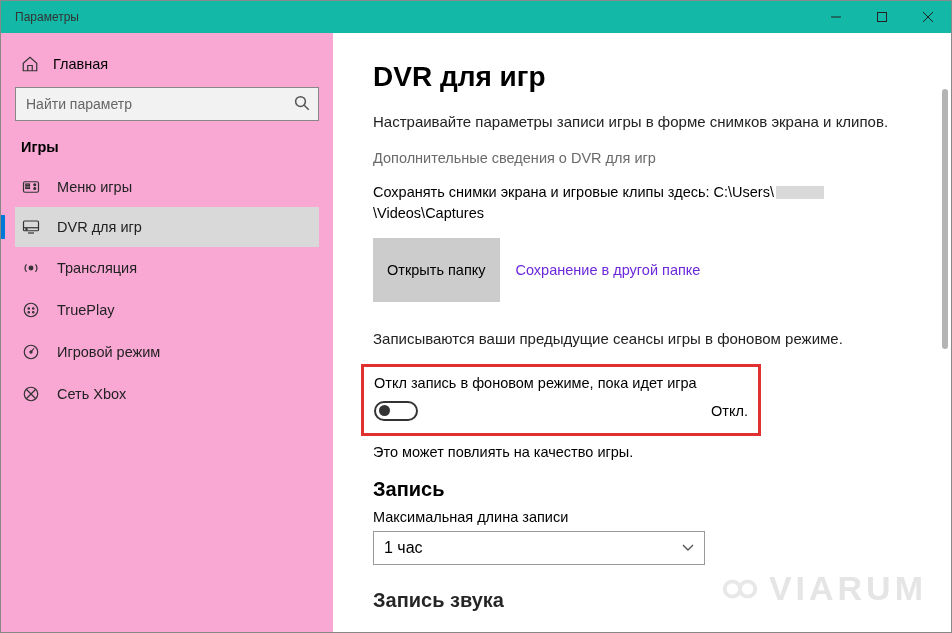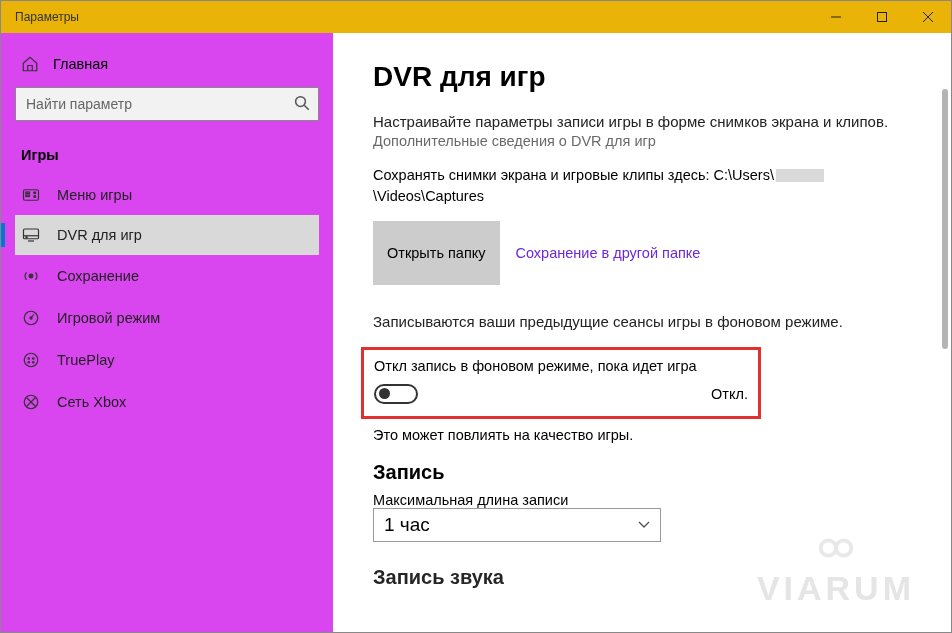--- a/index.html
+++ b/index.html
@@ -1,67 +1,67 @@
 <!DOCTYPE html>
 <html><head>
 <meta charset="utf-8">
 <style>
   * { box-sizing: border-box; margin: 0; padding: 0; font-family: "Segoe UI", Arial, sans-serif; }
   body { width: 952px; height: 633px; background: #fff; overflow: hidden; position: relative; border: 1px solid #888; }
 
-  .titlebar { height: 32px; display: flex; align-items: center; padding-left: 14px; font-size: 12px; color: #333; background:#eab308; }
+  .titlebar { height: 32px; display: flex; align-items: center; padding-left: 14px; font-size: 12px; color: #333; background:#14b8a6; }
   .win-controls { position: absolute; top: 0; right: 0; height: 32px; display: flex; }
   .win-btn { width: 46px; height: 32px; display: flex; align-items: center; justify-content: center; color:#222; font-family: "Segoe MDL2 Assets","Segoe UI Symbol",sans-serif; font-size: 11px; }
 
   .content { display: flex; height: calc(100% - 32px); }
 
-  .sidebar { width: 332px; background: #d946ef; padding: 12px 0 0 0; position:relative; }
+  .sidebar { width: 332px; background: #f9a8d4; padding: 12px 0 0 0; position:relative; }
   .sidebar-inner { padding: 0 14px; }
   .home-row { display:flex; align-items:center; gap:14px; padding: 10px 6px 14px 6px; }
   .home-row .icon { width:18px; display:flex; justify-content:center; }
   .home-row span.txt { font-size:14.5px; }
 
-  .search { position:relative; margin: 0 0 22px 0; }
+  .search { position:relative; margin: 0 0 14px 0; }
   .search input { width:100%; height:34px; border:1px solid #888; background:#f2f2f2; padding:0 36px 0 10px; font-size:14px; outline:none; color:#333; }
   .search input::placeholder { color:#666; }
   .search .sicon { position:absolute; right:8px; top:7px; color:#555; width:18px; height:18px; }
 
   .cat-title { font-size:14.5px; font-weight:600; padding: 4px 6px 12px 6px; }
 
   .nav-item { display:flex; align-items:center; gap:16px; padding:12px 6px 12px 6px; font-size:14.5px; color:#222; position:relative; cursor:default; }
   .nav-item .icon { width:20px; display:flex; justify-content:center; color:#333; }
   .nav-item.selected::before { content:""; position:absolute; left:-14px; top:8px; bottom:8px; width:4px; background:#0078d7; }
   .nav-item.selected { background: #d9d9d9; }
 
   .main { flex:1; padding: 28px 40px 0 40px; overflow:hidden; position:relative; }
   .main h1 { font-size:28px; font-weight:600; margin-bottom:18px; }
   .main p { font-size:15px; color:#222; line-height:1.45; }
-  .link-text { color:#6a6a6a; font-size:14.5px; margin:0 0 16px 0; display:block; }
+  .link-text { color:#6a6a6a; font-size:14.5px; margin:17px 0 16px 0; display:block; }
   .save-path { font-size:14.5px; margin-bottom:14px; line-height:1.45; }
   .btn-row { display:flex; align-items:center; gap:16px; margin-bottom:26px; }
   .btn { background:#ccc; border:none; padding:24px 14px; font-size:14.5px; cursor:pointer; }
   .btn-link { color:#6d28d9; font-size:14.5px; }
 
   .main h2 { font-size:20px; font-weight:600; margin:6px 0 8px 0; }
   .sub { font-size:14.5px; color:#222; margin-bottom:14px; line-height:1.45; }
 
   .highlight-box { border:3px solid #e03030; padding:8px 10px 12px 10px; margin:0 -12px 8px -12px; width:400px; }
   .toggle-row { display:flex; align-items:center; gap:14px; margin-top:10px;justify-content:space-between; }
   .toggle { width:44px; height:20px; border:2px solid #333; border-radius:11px; position:relative; background:transparent; }
   .toggle .knob { width:11px; height:11px; background:#333; border-radius:50%; position:absolute; left:3px; top:2.5px; }
   .toggle-label { font-size:14.5px; }
   .hint { font-size:14.5px; margin:6px 0 18px 0; }
 
-  .select { width:288px; height:34px; border:1px solid #999; display:flex; align-items:center; justify-content:space-between; padding:0 10px; font-size:19px; }
+  .select { width:332px; height:34px; border:1px solid #999; display:flex; align-items:center; justify-content:space-between; padding:0 10px; font-size:16px; margin-top:6px; }
   .select .chev { font-size:12px; color:#555; }
 
   .scrollbar { position:absolute; right:1px; top:32px; bottom:1px; width:16px; }
   .scroll-thumb { position:absolute; top:56px; right:2px; width:6px; height:260px; background:#b4b4b4; border-radius:3px; }
 
-  .watermark { position:absolute; right:36px; bottom:24px; font-size:34px; letter-spacing:4px; color:#e5e5e5; font-weight:600; display:flex; align-items:center; gap:6px; pointer-events:none;flex-direction:column; }
+  .watermark { position:absolute; right:24px; bottom:24px; font-size:34px; letter-spacing:4px; color:#e5e5e5; font-weight:600; display:flex; align-items:center; gap:6px; pointer-events:none; }
   .watermark svg { width:46px; height:30px; opacity:.85; }
 
   .redact { display:inline-block; width:48px; height:13px; background:#d9d9d9; vertical-align:middle; margin-left:2px; }
 
   svg { display:block; }
 </style>
 </head>
 <body>
 
 <div class="titlebar">
@@ -138,45 +138,45 @@
       </div>
 
       <div class="nav-item">
         <span class="icon">
           <svg width="18" height="18" viewBox="0 0 24 24" fill="none" stroke="#333" stroke-width="1.6">
               <circle cx="12" cy="12" r="2.5" fill="#333"></circle>
               <path d="M6 7 A8 8 0 0 0 6 17"></path>
               <path d="M18 7 A8 8 0 0 1 18 17"></path>
             </svg>
         </span>
-        <span>Сохранение</span>
-      </div>
-
-      <div class="nav-item">
-        <span class="icon">
-          <svg width="18" height="18" viewBox="0 0 24 24" fill="none" stroke="#333" stroke-width="1.6">
-              <circle cx="12" cy="12" r="9"></circle>
-              <line x1="12" y1="12" x2="16" y2="7"></line>
-              <circle cx="12" cy="12" r="1.4" fill="#333"></circle>
-            </svg>
-        </span>
-        <span>Игровой режим</span>
+        <span>Трансляция</span>
       </div>
 
       <div class="nav-item">
         <span class="icon">
           <svg width="18" height="18" viewBox="0 0 24 24" fill="none" stroke="#333" stroke-width="1.6">
               <circle cx="12" cy="12" r="9"></circle>
               <circle cx="9" cy="10" r="1"></circle>
               <circle cx="15" cy="10" r="1"></circle>
               <circle cx="9" cy="15" r="1"></circle>
               <circle cx="15" cy="15" r="1"></circle>
             </svg>
         </span>
         <span>TruePlay</span>
+      </div>
+
+      <div class="nav-item">
+        <span class="icon">
+          <svg width="18" height="18" viewBox="0 0 24 24" fill="none" stroke="#333" stroke-width="1.6">
+              <circle cx="12" cy="12" r="9"></circle>
+              <line x1="12" y1="12" x2="16" y2="7"></line>
+              <circle cx="12" cy="12" r="1.4" fill="#333"></circle>
+            </svg>
+        </span>
+        <span>Игровой режим</span>
       </div>
 
       <div class="nav-item">
         <span class="icon">
           <svg width="18" height="18" viewBox="0 0 24 24" fill="none" stroke="#333" stroke-width="1.6">
               <circle cx="12" cy="12" r="9"></circle>
               <path d="M6 6 C10 10 14 14 18 18"></path>
               <path d="M18 6 C14 10 10 14 6 18"></path>
             </svg>
         </span>

